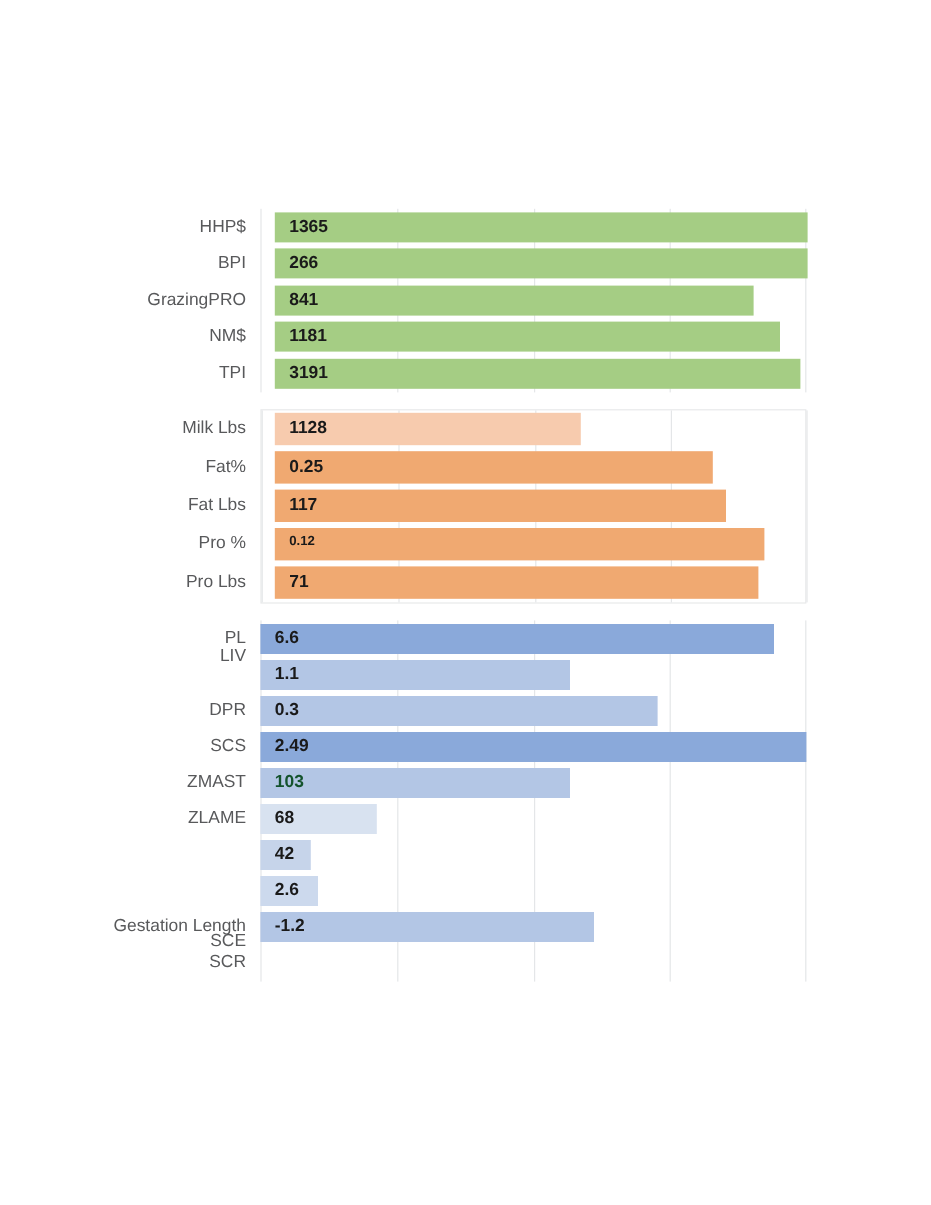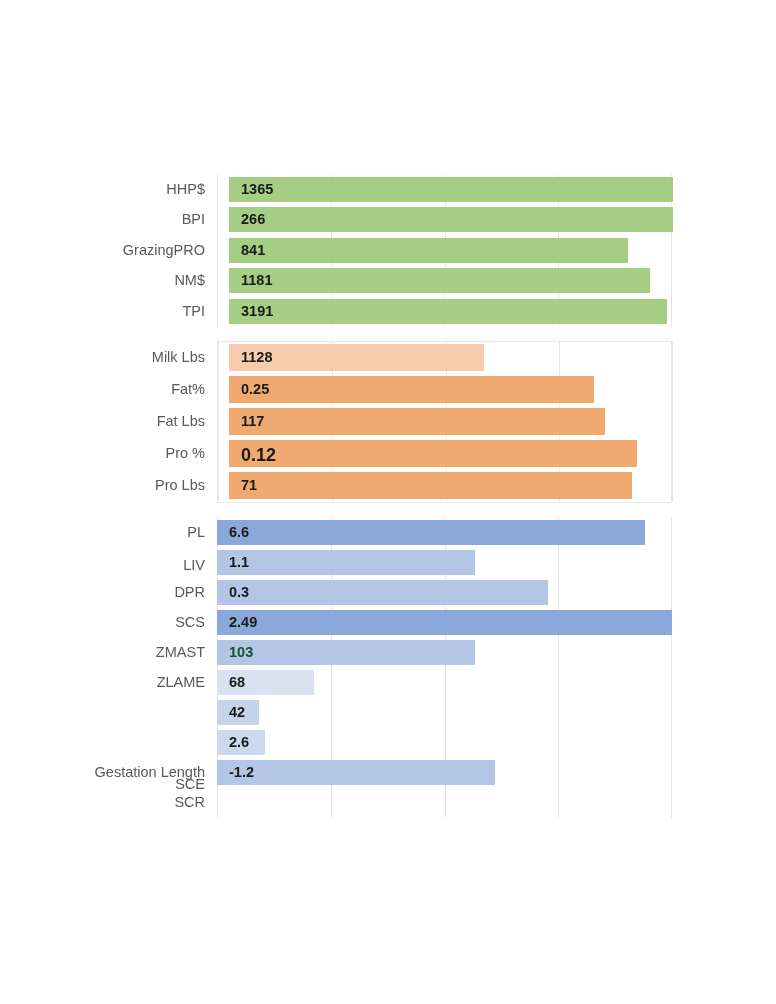--- a/index.html
+++ b/index.html
@@ -90,37 +90,37 @@
       <div style="position: absolute; left: 229px; top: 3px; height: 27px; width: 255px; background: rgb(247, 203, 174);"></div>
       <div style="position: absolute; left: 241px; top: 7.5px; font-weight: bold; font-size: 14.5px; color: rgb(26, 26, 26); white-space: nowrap;">1128</div>
       <div class="labelcol" style="top: 39.5px;">Fat%</div>
       <div style="position: absolute; left: 229px; top: 35px; height: 27px; width: 365px; background: rgb(240, 169, 113);"></div>
       <div style="position: absolute; left: 241px; top: 39.5px; font-weight: bold; font-size: 14.5px; color: rgb(26, 26, 26); white-space: nowrap;">0.25</div>
       <div class="labelcol" style="top: 71.5px;">Fat Lbs</div>
       <div style="position: absolute; left: 229px; top: 67px; height: 27px; width: 376px; background: rgb(240, 169, 113);"></div>
       <div style="position: absolute; left: 241px; top: 71.5px; font-weight: bold; font-size: 14.5px; color: rgb(26, 26, 26); white-space: nowrap;">117</div>
       <div class="labelcol" style="top: 103.5px;">Pro %</div>
       <div style="position: absolute; left: 229px; top: 99px; height: 27px; width: 408px; background: rgb(240, 169, 113);"></div>
-      <div style="position: absolute; left: 241px; top: 103.5px; font-weight: bold; font-size: 18px; color: rgb(26, 26, 26); white-space: nowrap;">0.12</div>
+      <div style="position: absolute; left: 241px; top: 103.5px; font-weight: bold; font-size: 11px; color: rgb(26, 26, 26); white-space: nowrap;">0.12</div>
       <div class="labelcol" style="top: 135.5px;">Pro Lbs</div>
       <div style="position: absolute; left: 229px; top: 131px; height: 27px; width: 403px; background: rgb(240, 169, 113);"></div>
       <div style="position: absolute; left: 241px; top: 135.5px; font-weight: bold; font-size: 14.5px; color: rgb(26, 26, 26); white-space: nowrap;">71</div>
     </div>
     <div class="group" style="top: 517px; height: 301px;">
       <div class="panel noborder" style="height: 301px;">
         <div class="gridline" style="left: 0px;"></div>
         <div class="gridline" style="left: 114px;"></div>
         <div class="gridline" style="left: 228px;"></div>
         <div class="gridline" style="left: 341px;"></div>
         <div class="gridline" style="left: 454px;"></div>
       </div>
       <div class="labelcol" style="top: 6.5px;">PL</div>
       <div style="position: absolute; left: 217px; top: 3px; height: 25px; width: 428px; background: rgb(138, 169, 218);"></div>
       <div style="position: absolute; left: 229px; top: 6.5px; font-weight: bold; font-size: 14.5px; color: rgb(26, 26, 26); white-space: nowrap;">6.6</div>
-      <div class="labelcol" style="top: 40px; text-align: right;">LIV</div>
+      <div class="labelcol" style="top: 22px; text-align: right;">LIV</div>
       <div style="position: absolute; left: 217px; top: 33px; height: 25px; width: 258px; background: rgb(179, 198, 229);"></div>
       <div style="position: absolute; left: 229px; top: 36.5px; font-weight: bold; font-size: 14.5px; color: rgb(26, 26, 26); white-space: nowrap;">1.1</div>
       <div class="labelcol" style="top: 66.5px;">DPR</div>
       <div style="position: absolute; left: 217px; top: 63px; height: 25px; width: 331px; background: rgb(179, 198, 229);"></div>
       <div style="position: absolute; left: 229px; top: 66.5px; font-weight: bold; font-size: 14.5px; color: rgb(26, 26, 26); white-space: nowrap;">0.3</div>
       <div class="labelcol" style="top: 96.5px;">SCS</div>
       <div style="position: absolute; left: 217px; top: 93px; height: 25px; width: 455px; background: rgb(138, 169, 218);"></div>
       <div style="position: absolute; left: 229px; top: 96.5px; font-weight: bold; font-size: 14.5px; color: rgb(26, 26, 26); white-space: nowrap;">2.49</div>
       <div class="labelcol" style="top: 126.5px;">ZMAST</div>
       <div style="position: absolute; left: 217px; top: 123px; height: 25px; width: 258px; background: rgb(179, 198, 229);"></div>

